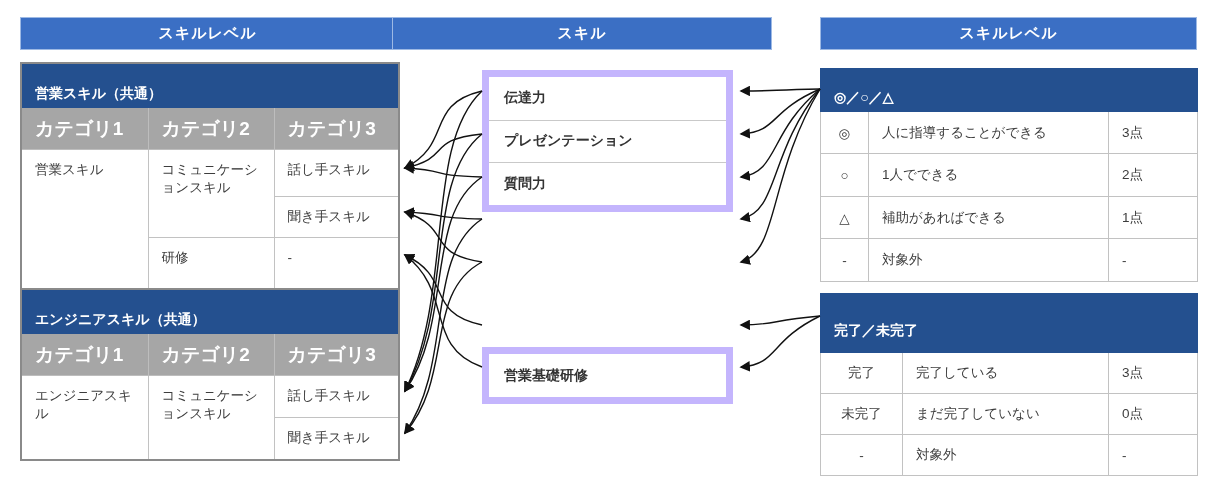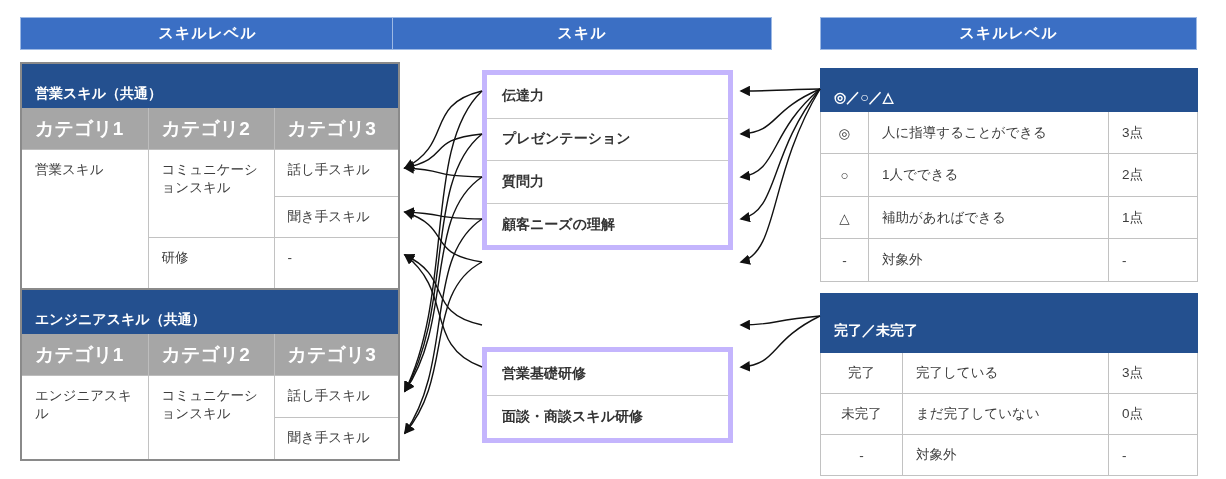--- a/index.html
+++ b/index.html
@@ -26,21 +26,21 @@
     background:#24508F;color:#fff;font-weight:bold;font-size:14px;
     vertical-align:middle;padding-top:20px;border-color:#24508F;
   }
   tr.colhead td{
     background:#A6A6A6;color:#fff;font-weight:bold;font-size:19px;
     vertical-align:middle;padding-top:4px;border-color:#BDBDBD;
   }
   
   .skill-group{
     position:absolute;left:482px;width:251px;box-sizing:border-box;
-    border:5px solid #c4b5fd;background:#fff;
+    border:7px solid #c4b5fd;background:#fff;
   }
   .skill-box{
     box-sizing:border-box;border-top:1px solid #C9C9C9;
     display:flex;align-items:center;padding-left:15px;
     font-weight:bold;font-size:14px;color:#333333;
   }
   .skill-box:first-child{border-top:none;}
   
   .rtab{width:377px;border:1px solid #9A9A9A;}
   .rtab td{
@@ -120,26 +120,24 @@
     <tr style="height:43px">
       <td>聞き手スキル</td>
     </tr>
   </tbody>
     </table>
 
   <div class="skill-group" style="top:70px;">
     <div class="skill-box" style="height:42.6px">伝達力</div>
     <div class="skill-box" style="height:42.6px">プレゼンテーション</div>
     <div class="skill-box" style="height:42.6px">質問力</div>
-    <div class="skill-box" style="height:42.6px">顧客ニーズの理解</div>
   </div>
 
   <div class="skill-group" style="top:303px;margin-top:44px;">
     <div class="skill-box" style="height:43px">営業基礎研修</div>
-    <div class="skill-box" style="height:43px">面談・商談スキル研修</div>
   </div>
 
   <table class="rtab" style="left:820px;top:68px;">
     <colgroup>
         <col style="width:48px">
         <col style="width:240px">
         <col style="width:89px">
       </colgroup>
     <tbody>
         <tr class="title-row" style="height:42px">

